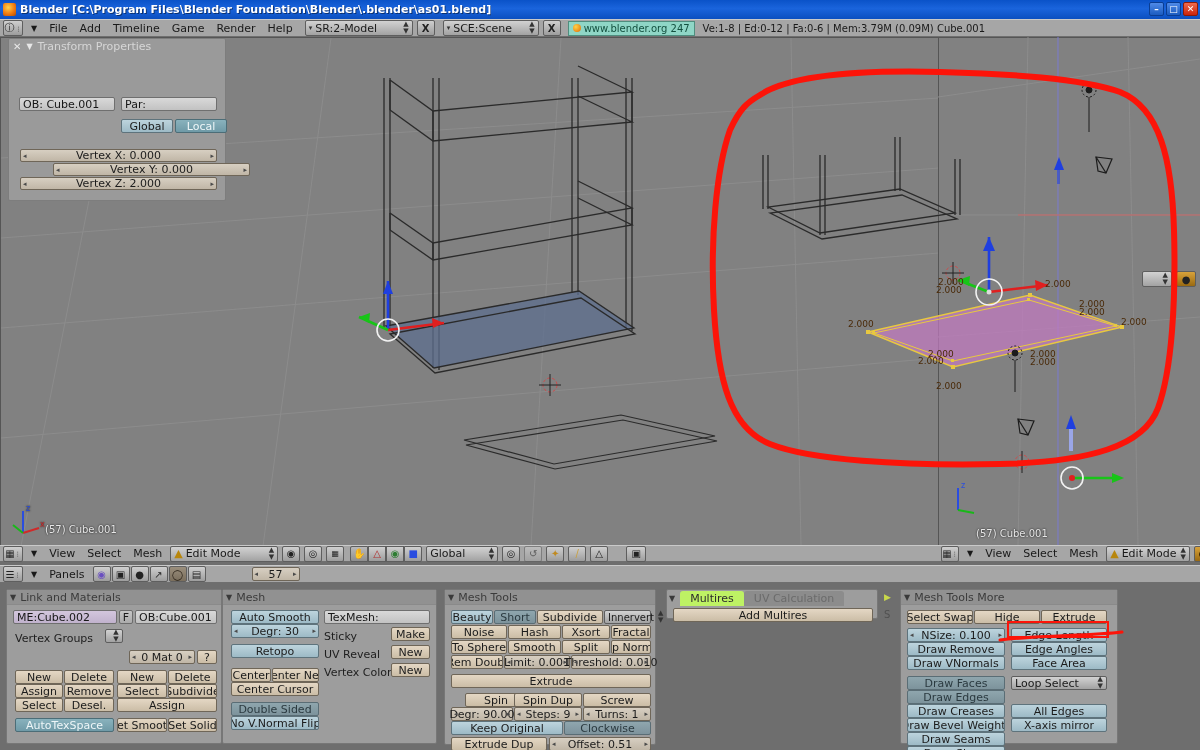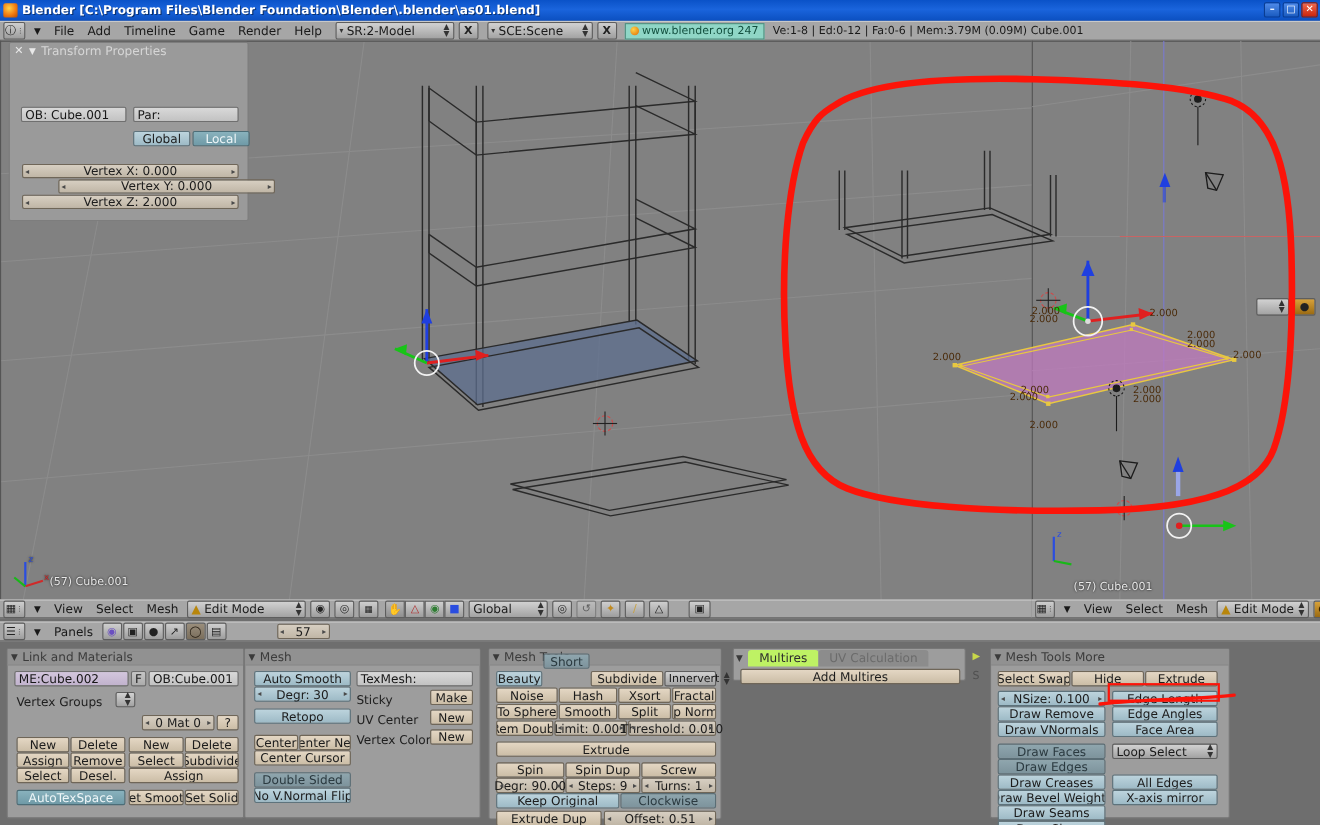--- a/index.html
+++ b/index.html
@@ -473,51 +473,51 @@
     <div class="btn blue" style="position:absolute;left:8px;top:54px;width:88px;">Retopo</div>
     <div class="btn" style="position:absolute;left:8px;top:78px;width:40px;">Center</div>
     <div class="btn" style="position:absolute;left:49px;top:78px;width:47px;">Center New</div>
     <div class="btn" style="position:absolute;left:8px;top:92px;width:88px;">Center Cursor</div>
     <div class="btn dark" style="position:absolute;left:8px;top:112px;width:88px;">Double Sided</div>
     <div class="btn blue" style="position:absolute;left:8px;top:126px;width:88px;">No V.Normal Flip</div>
 
     <div class="fld" style="position:absolute;left:101px;top:20px;width:106px;">TexMesh:</div>
     <div class="lbl" style="position:absolute;left:101px;top:40px;">Sticky</div>
     <div class="btn" style="position:absolute;left:168px;top:37px;width:39px;">Make</div>
-    <div class="lbl" style="position:absolute;left:101px;top:58px;">UV Center</div>
+    <div class="lbl" style="position:absolute;left:101px;top:58px;">UV Reveal</div>
     <div class="btn" style="position:absolute;left:168px;top:55px;width:39px;">New</div>
     <div class="lbl" style="position:absolute;left:101px;top:76px;">Vertex Color</div>
     <div class="btn" style="position:absolute;left:168px;top:73px;width:39px;">New</div>
   </div>
 
   <div class="panel" style="left:444px;top:589px;width:212px;height:156px;">
     <div class="panel-hdr">
       <span class="tri">▼</span>
       <span>Mesh Tools</span>
     </div>
     <div class="btn blue" style="position:absolute;left:6px;top:20px;width:42px;">Beauty</div>
-    <div class="btn dark" style="position:absolute;left:49px;top:4px;width:42px;text-align:center;">Short</div>
+    <div class="btn dark" style="position:absolute;left:49px;top:20px;width:42px;text-align:center;">Short</div>
     <div class="btn" style="position:absolute;left:92px;top:20px;width:66px;">Subdivide</div>
     <div class="spin" style="position:absolute;left:159px;top:20px;width:47px;height:14px;">
       <span style="font-size:10px;">Innervert</span>
       <span class="arrows">▲<br>▼</span>
       </div>
     <div class="btn" style="position:absolute;left:6px;top:35px;width:56px;">Noise</div>
     <div class="btn" style="position:absolute;left:63px;top:35px;width:53px;">Hash</div>
     <div class="btn" style="position:absolute;left:117px;top:35px;width:48px;">Xsort</div>
     <div class="btn" style="position:absolute;left:166px;top:35px;width:40px;">Fractal</div>
     <div class="btn" style="position:absolute;left:6px;top:50px;width:56px;">To Sphere</div>
     <div class="btn" style="position:absolute;left:63px;top:50px;width:53px;">Smooth</div>
     <div class="btn" style="position:absolute;left:117px;top:50px;width:48px;">Split</div>
     <div class="btn" style="position:absolute;left:166px;top:50px;width:40px;">Flip Normal</div>
     <div class="btn" style="position:absolute;left:6px;top:65px;width:52px;">Rem Doubl</div>
     <div class="num" style="position:absolute;left:59px;top:65px;width:66px;">Limit: 0.001</div>
     <div class="num" style="position:absolute;left:126px;top:65px;width:80px;">Threshold: 0.010</div>
     <div class="btn" style="position:absolute;left:6px;top:84px;width:200px;">Extrude</div>
-    <div class="btn" style="position:absolute;left:6px;top:103px;width:62px;">Spin</div>
+    <div class="btn" style="position:absolute;left:20px;top:103px;width:62px;">Spin</div>
     <div class="btn" style="position:absolute;left:69px;top:103px;width:68px;">Spin Dup</div>
     <div class="btn" style="position:absolute;left:138px;top:103px;width:68px;">Screw</div>
     <div class="num" style="position:absolute;left:6px;top:117px;width:62px;">Degr: 90.00</div>
     <div class="num" style="position:absolute;left:69px;top:117px;width:68px;">Steps: 9</div>
     <div class="num" style="position:absolute;left:138px;top:117px;width:68px;">Turns: 1</div>
     <div class="btn blue" style="position:absolute;left:6px;top:131px;width:112px;">Keep Original</div>
     <div class="btn dark" style="position:absolute;left:119px;top:131px;width:87px;">Clockwise</div>
     <div class="btn" style="position:absolute;left:6px;top:147px;width:96px;">Extrude Dup</div>
     <div class="num" style="position:absolute;left:104px;top:147px;width:102px;">Offset: 0.51</div>
   </div>

